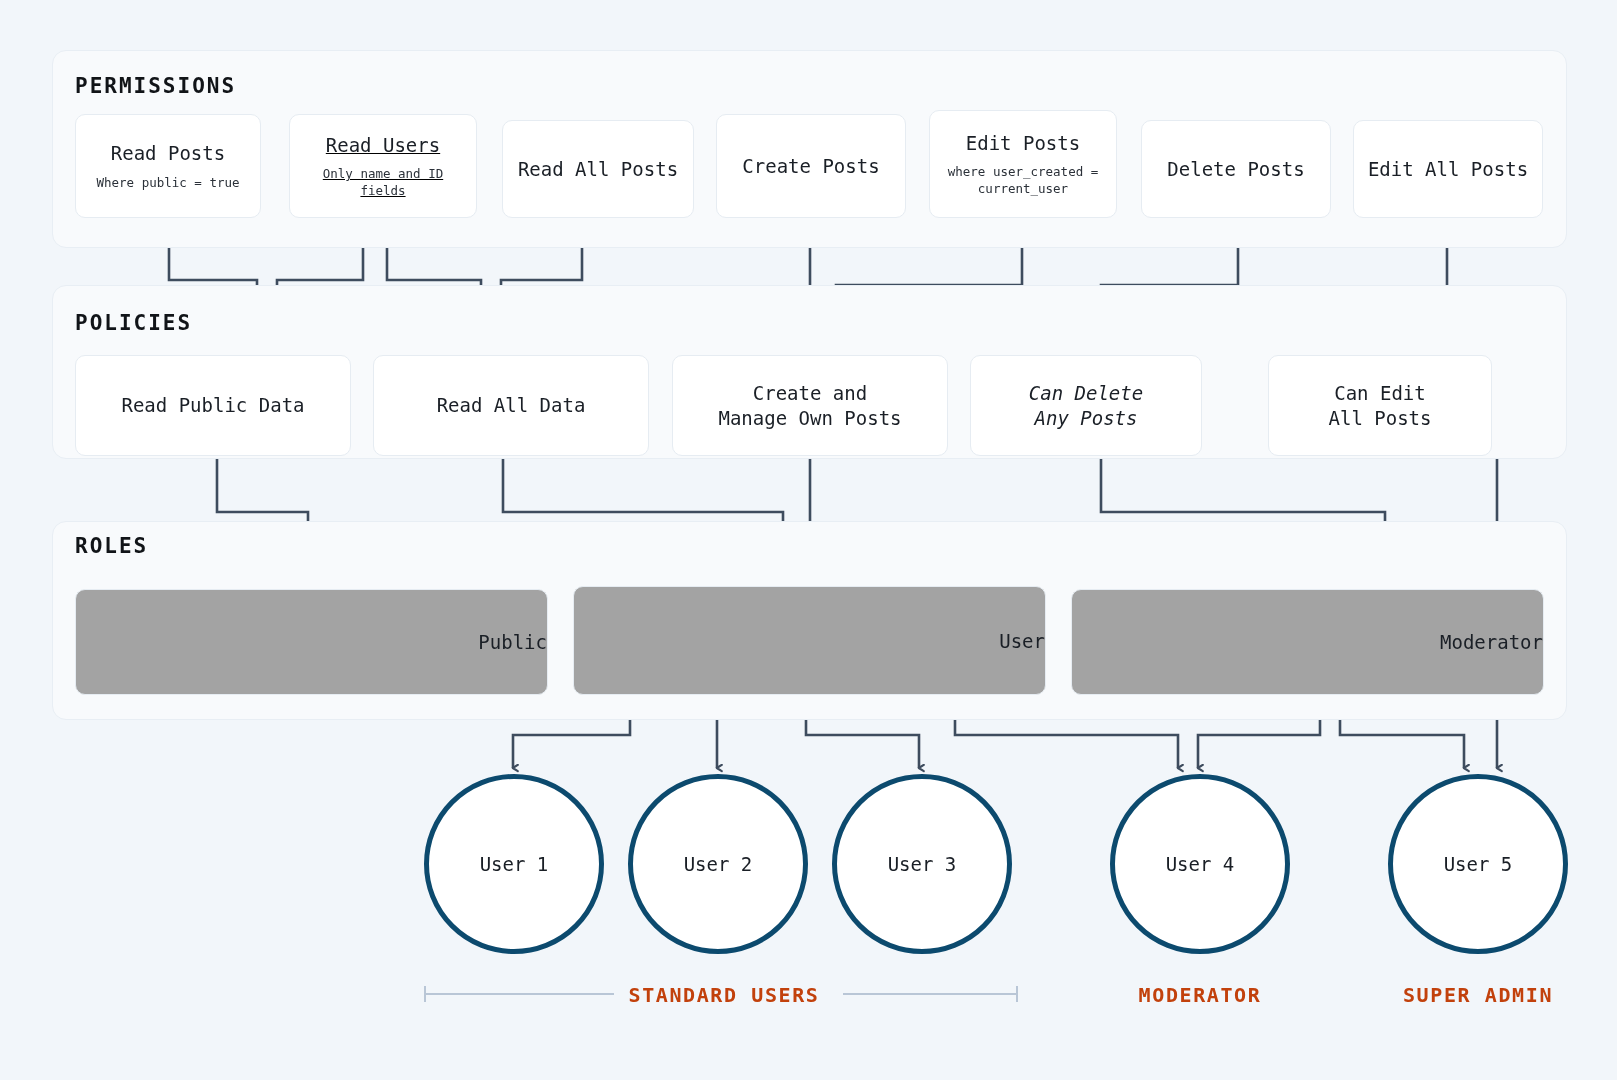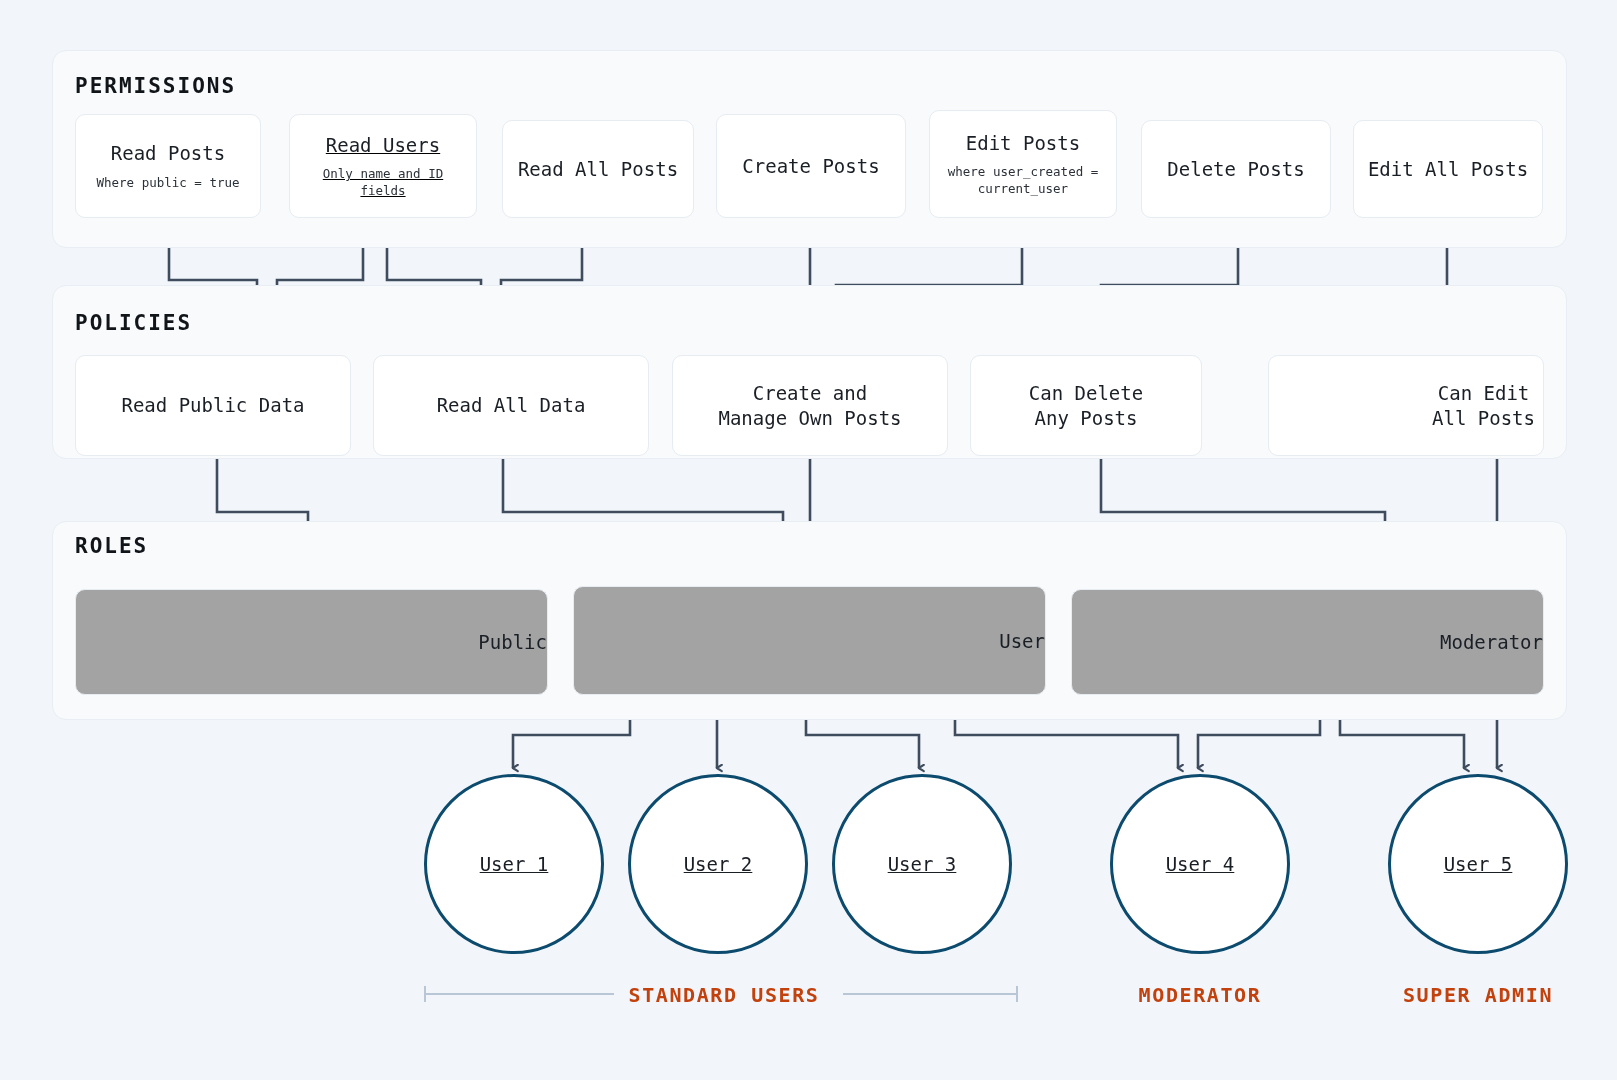--- a/index.html
+++ b/index.html
@@ -73,27 +73,26 @@
     z-index:3;
     display:flex;align-items:center;justify-content:flex-end;
     font-size:19px;color:#1a1f26;
     box-sizing:border-box;
   }
 
   
   .user{
     position:absolute;
     background:#ffffff;
-    border:3px solid #0c4a6e;
+    border:5px solid #0c4a6e;
     border-radius:50%;
     z-index:3;
     display:flex;align-items:center;justify-content:center;
     font-size:19px;color:#1a1f26;
     box-sizing:border-box;
-    text-decoration:underline;
   }
 
   
   .grouplabel{
     position:absolute;
     font-weight:bold;
     font-size:20px;
     letter-spacing:1.6px;
     color:#c2410c;
     z-index:4;
@@ -209,26 +208,26 @@
 
   <div class="card" style="left:373px;top:355px;width:276px;height:101px;">
     <div class="title">Read All Data</div>
   </div>
 
   <div class="card" style="left:672px;top:355px;width:276px;height:101px;">
     <div class="title">Create and
 Manage Own Posts</div>
   </div>
 
-  <div class="card" style="left:970px;top:355px;width:232px;height:101px;">
+  <div class="card" style="left:970px;top:355px;width:232px;height:101px;font-style:italic;">
     <div class="title">Can Delete
 Any Posts</div>
   </div>
 
-  <div class="card" style="left:1268px;top:355px;width:276px;height:101px;align-items:flex-end;">
+  <div class="card" style="left:1268px;top:355px;width:224px;height:101px;">
     <div class="title">Can Edit
 All Posts</div>
   </div>
 
   <div class="panel" style="left:52px;top:521px;width:1513px;height:197px;"></div>
   <div class="panel-title" style="left:75px;top:534px;">ROLES</div>
 
   <div class="role" style="left:75px;top:589px;width:473px;height:106px;">
     <span>Public</span>
   </div>

